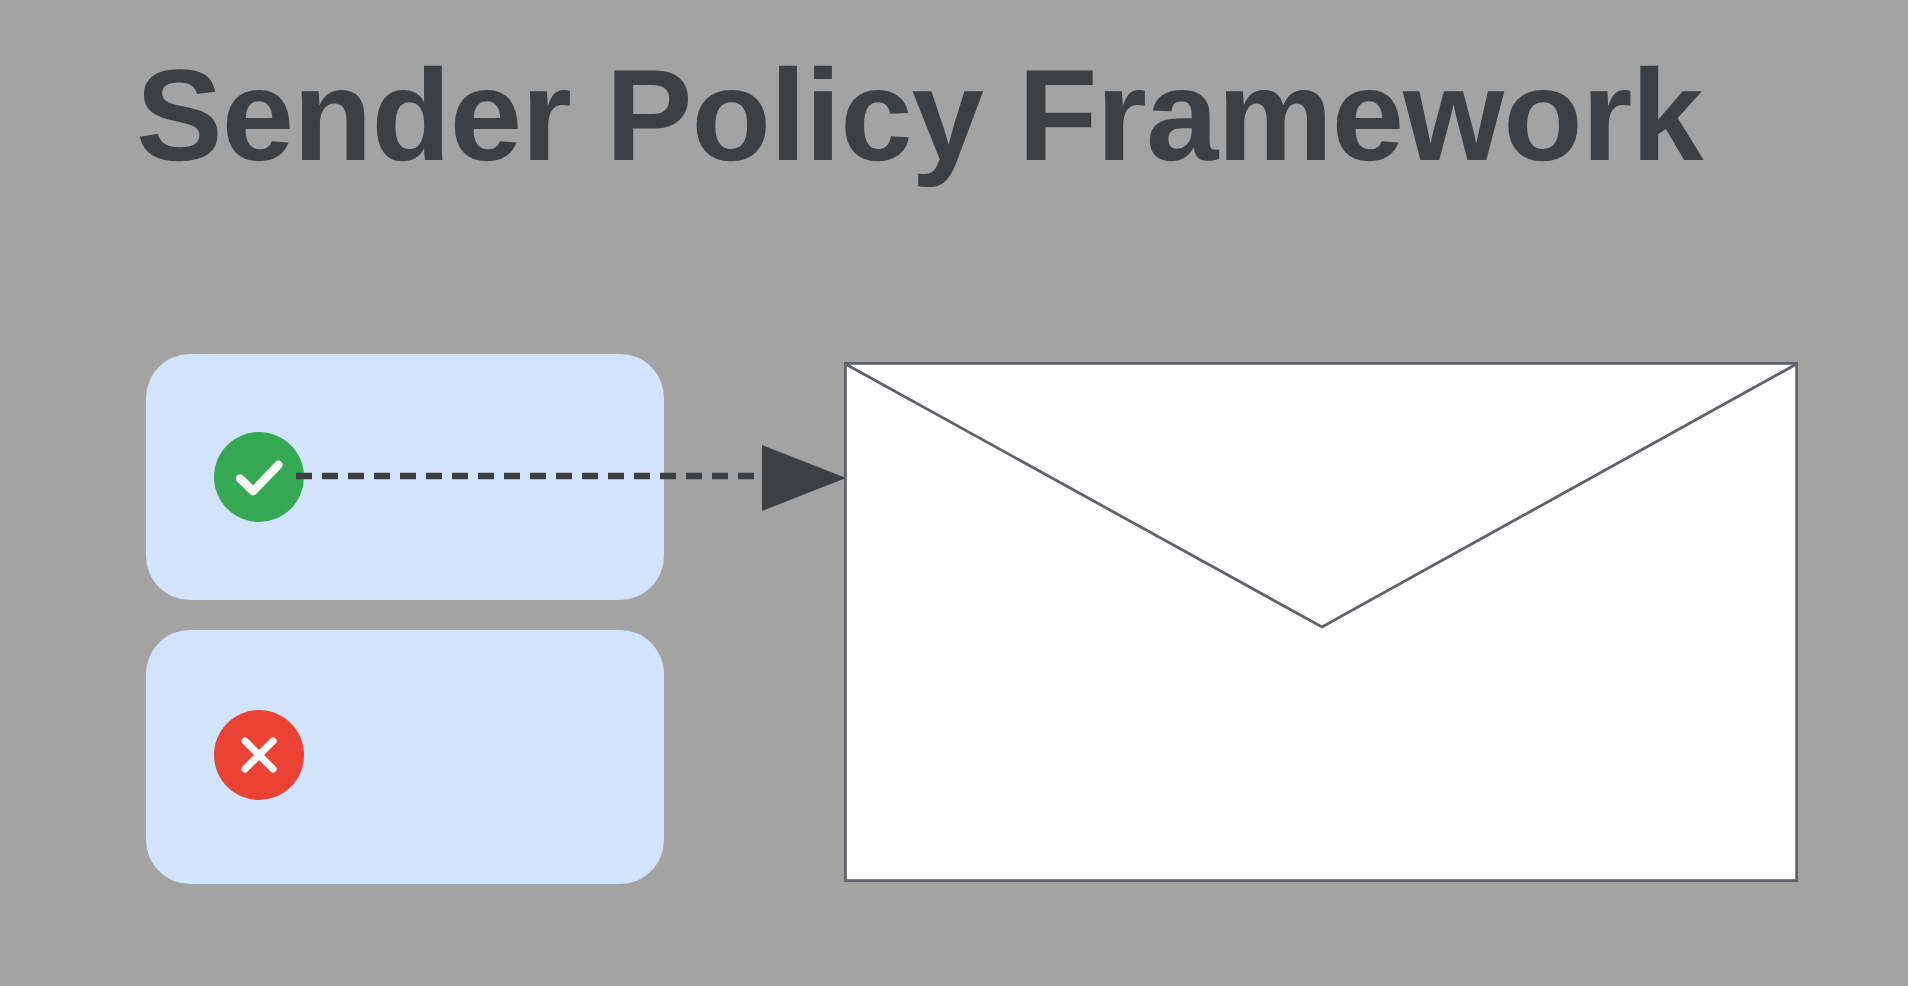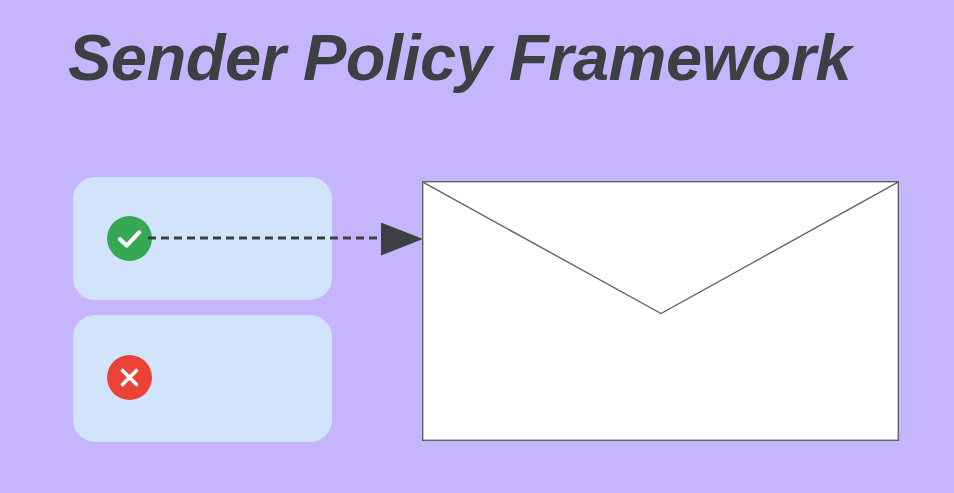--- a/index.html
+++ b/index.html
@@ -5,24 +5,23 @@
 <style>
   html, body {
     margin: 0;
     padding: 0;
     background: #ffffff;
   }
   #stage {
     position: relative;
     width: 954px;
     height: 493px;
-    background: #c4b5fd;
+    background: #a3a3a3;
     overflow: hidden;
     font-family: "Liberation Sans", "DejaVu Sans", sans-serif;
-    font-style: italic;
   }
 
   
   #page-title {
     position: absolute;
     left: 68px;
     top: 18px;
     width: 830px;
     height: 80px;
     line-height: 80px;

